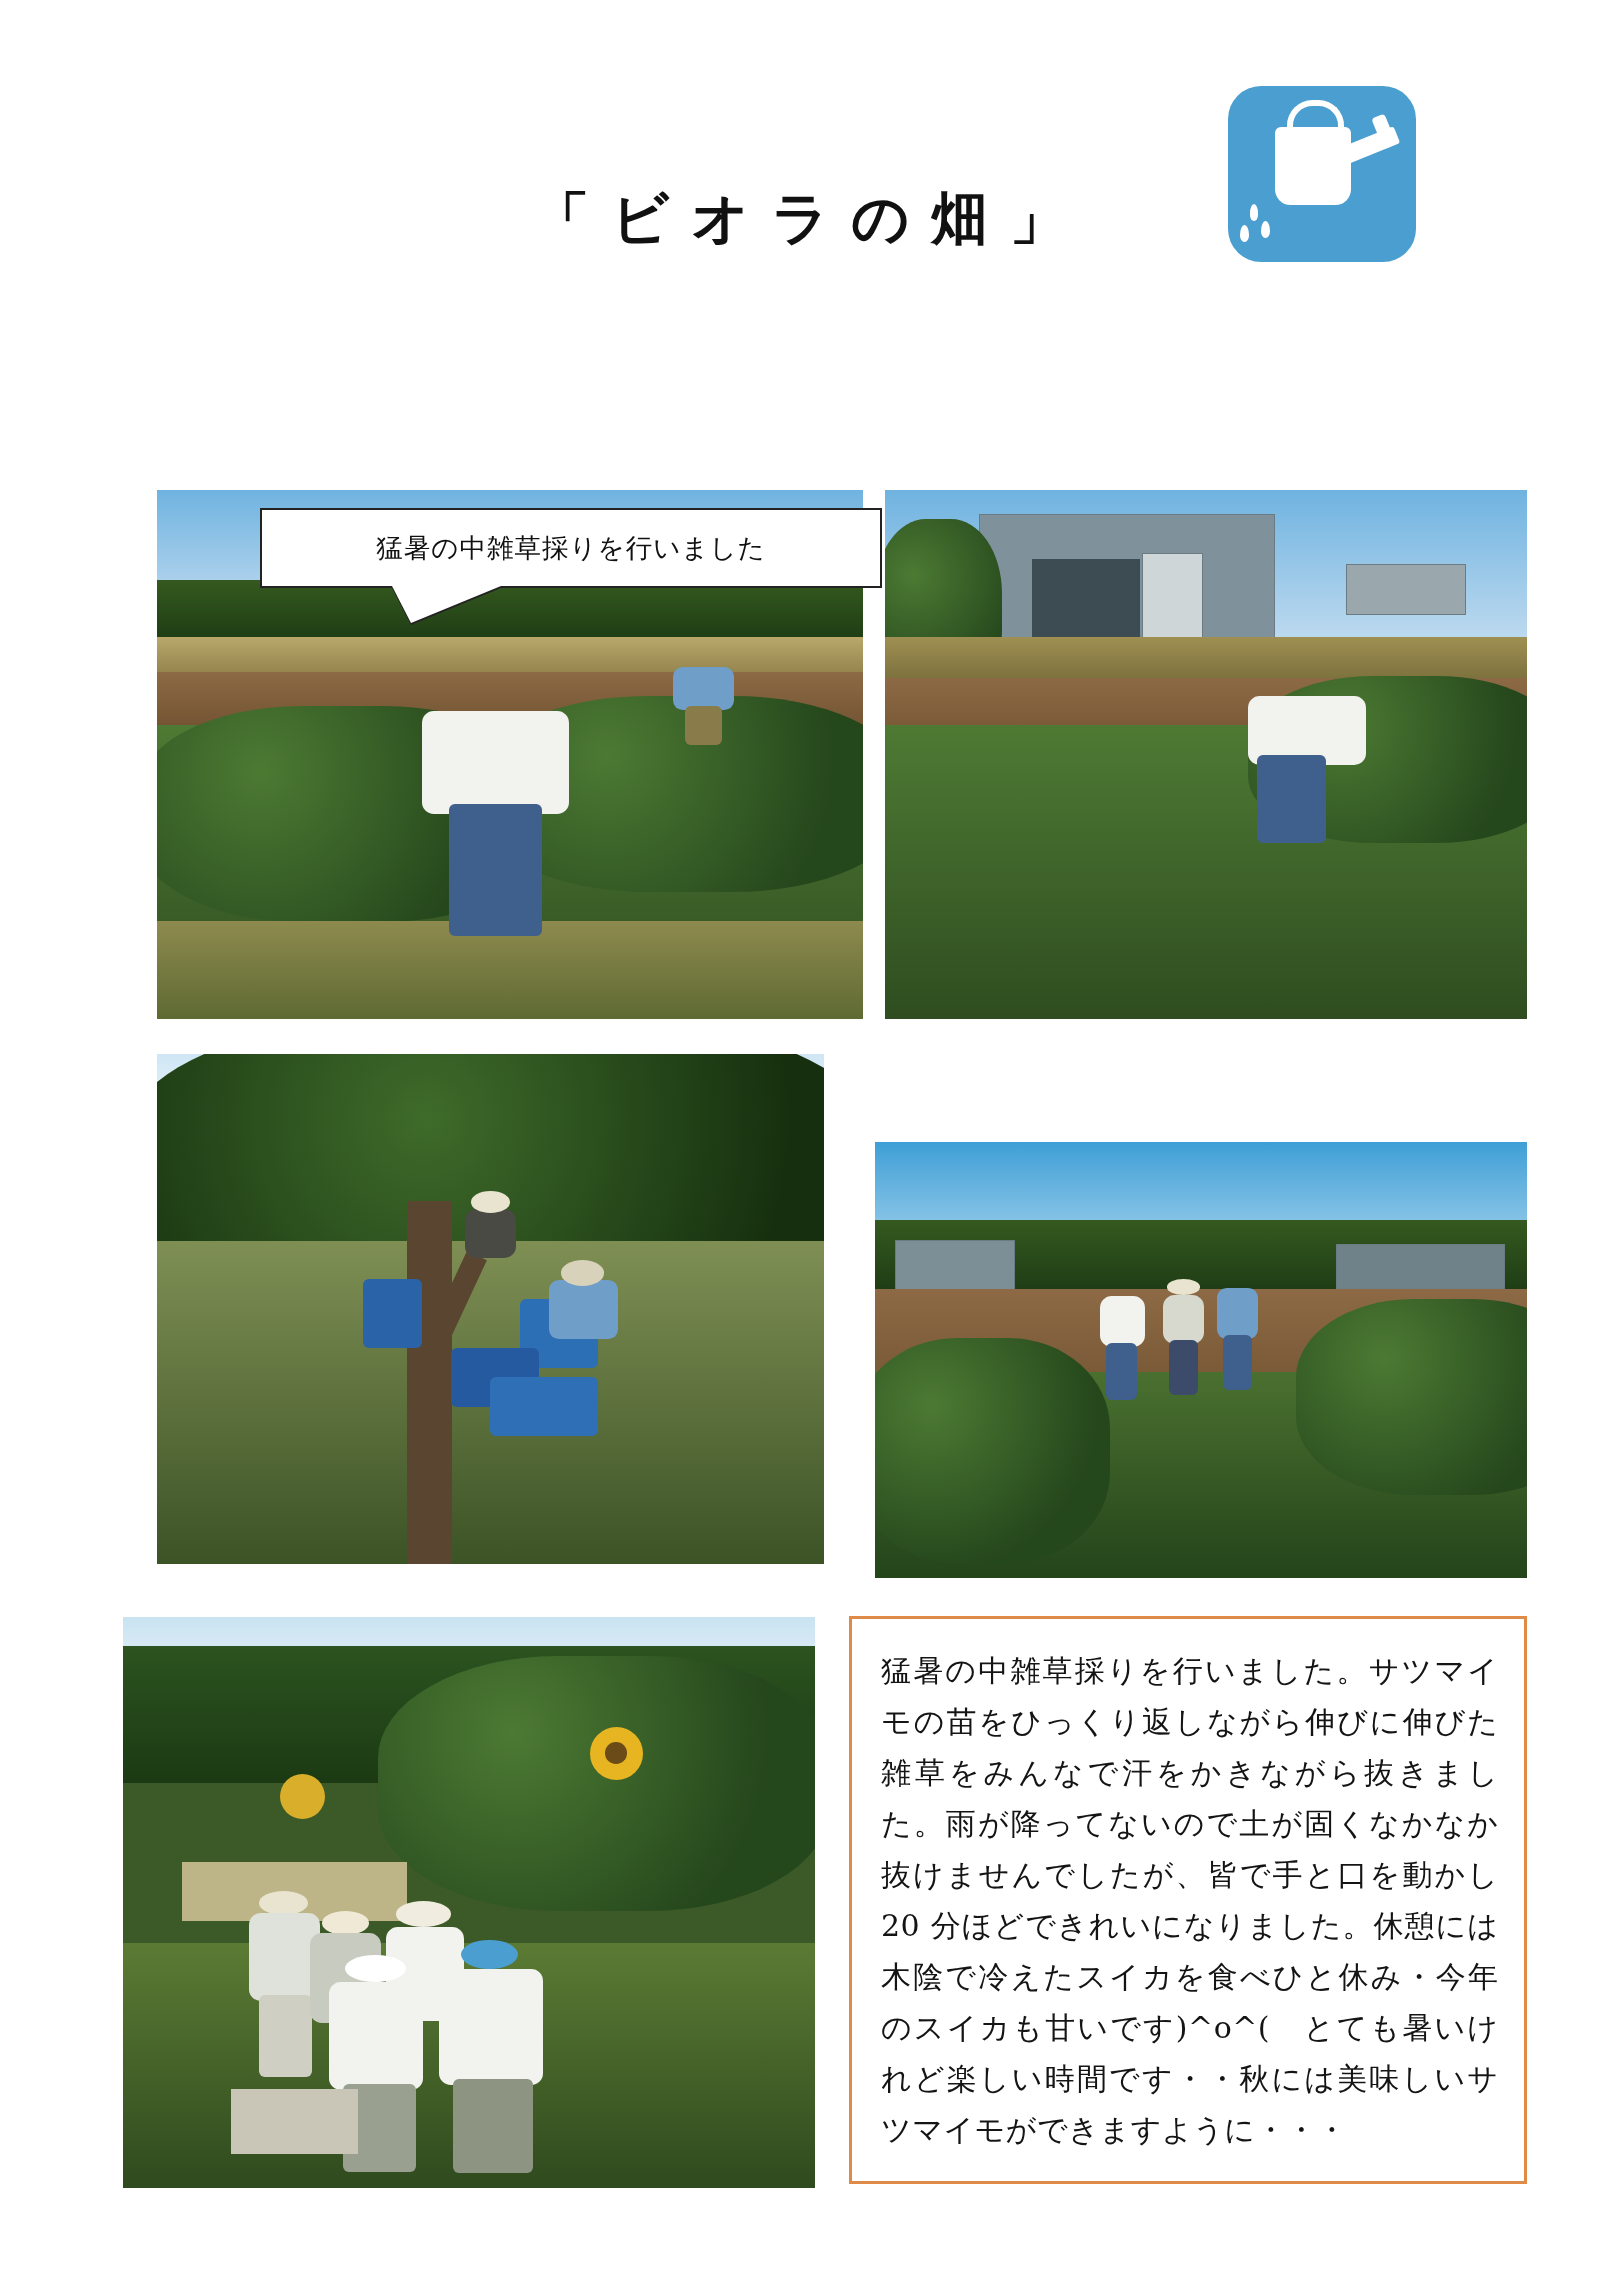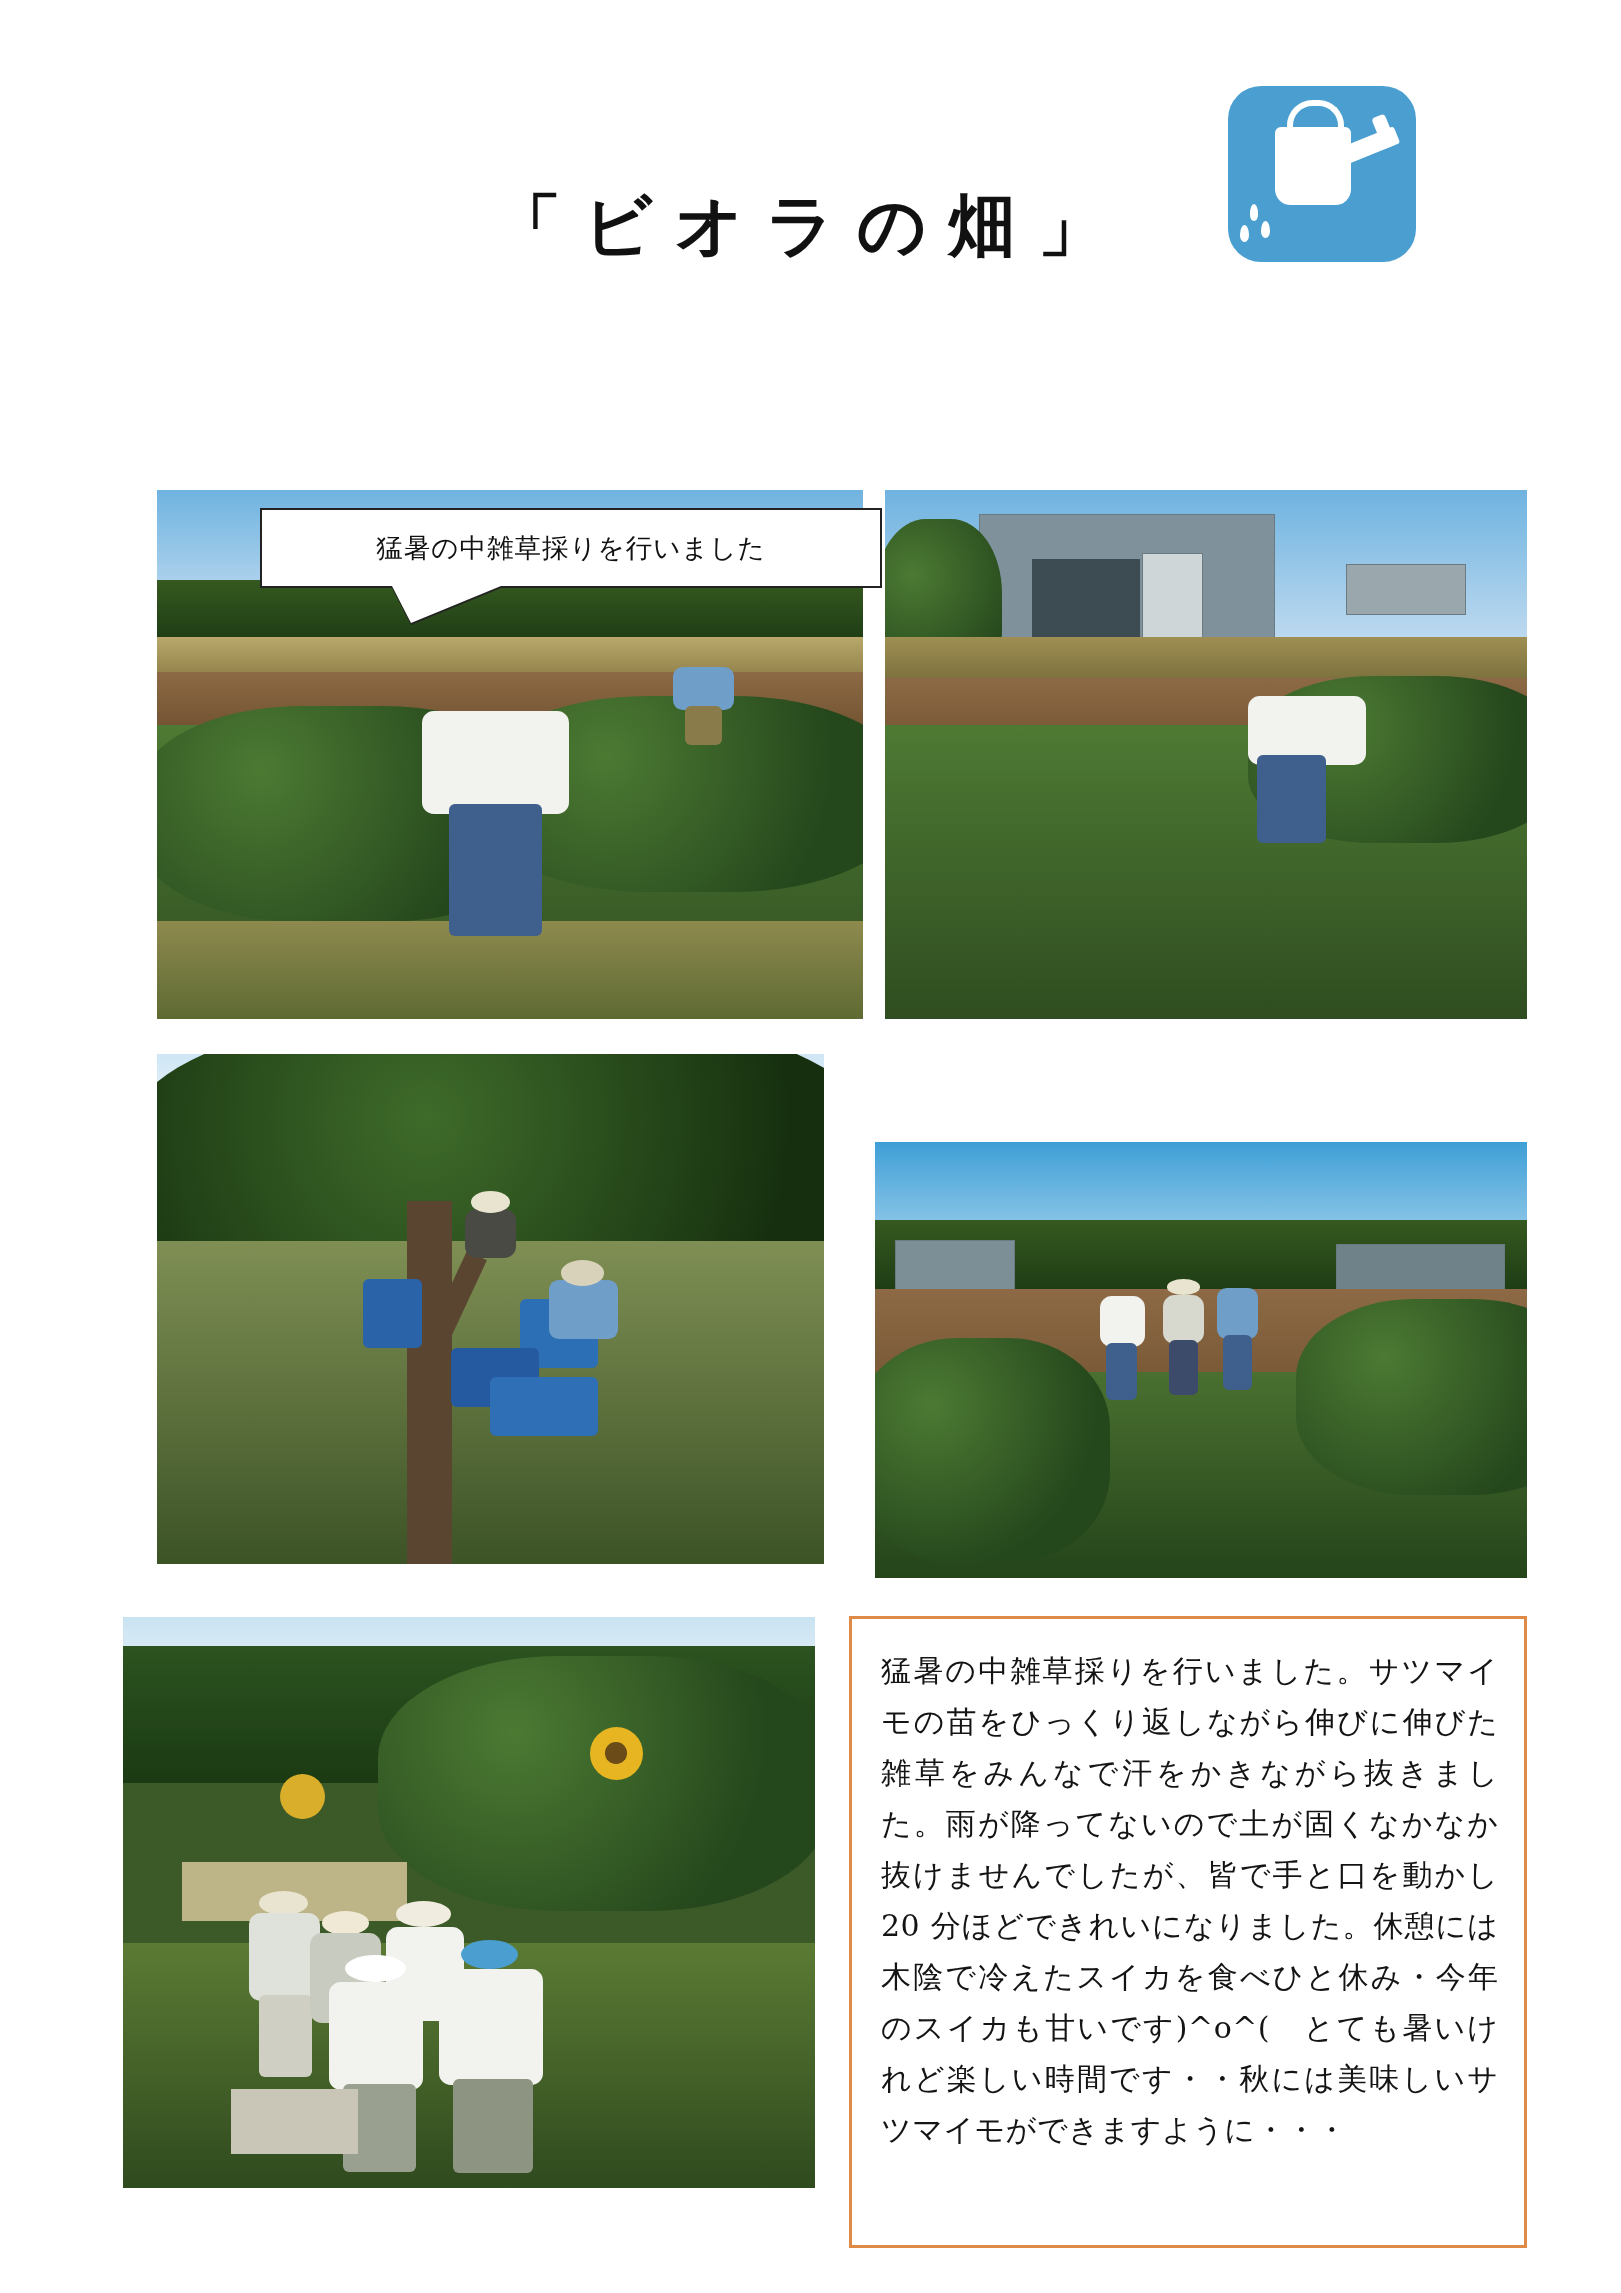--- a/index.html
+++ b/index.html
@@ -23,21 +23,21 @@
     top: 0;
     width: 1621px;
     height: 461px;
   }
   .doc-title {
     position: absolute;
     left: 0;
     top: 181px;
     width: 1621px;
     text-align: center;
-    font-size: 68px;
+    font-size: 57px;
     font-weight: bold;
     letter-spacing: 21.6px;
     font-family: "DejaVu Serif", serif;
     color: #111111;
     white-space: nowrap;
   }
   .doc-subtitle {
     position: absolute;
     left: 0;
     top: 368px;
@@ -218,21 +218,21 @@
     border-top: 37px solid #ffffff;
     filter: drop-shadow(0 2px 0 #222222);
   }
 
   
   .textbox {
     position: absolute;
     left: 849px;
     top: 1616px;
     width: 678px;
-    height: 632px;
+    height: 568px;
     border: 3.9px solid #e08a47;
     box-sizing: border-box;
     padding: 25.5px 25.5px 0 29px;
   }
   .textbox p {
     margin: 0;
     font-family: "DejaVu Serif", serif;
     font-size: 30px;
     line-height: 51px;
     color: #141414;

